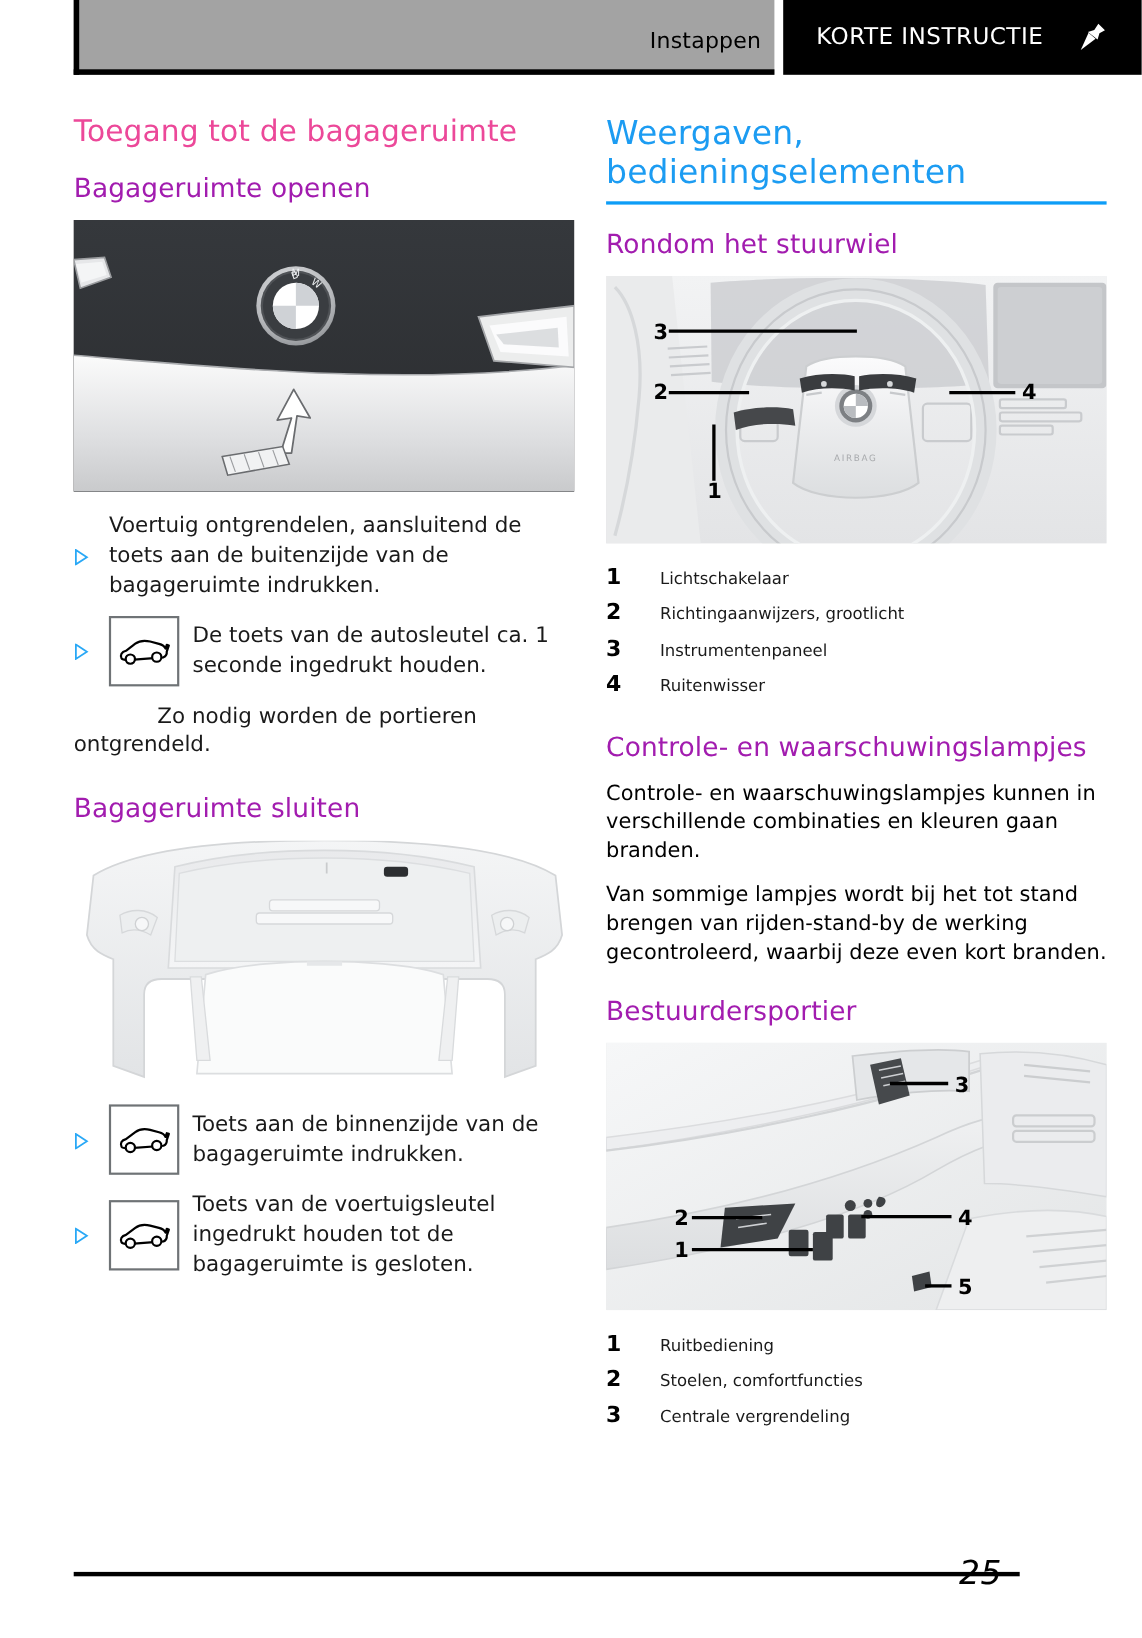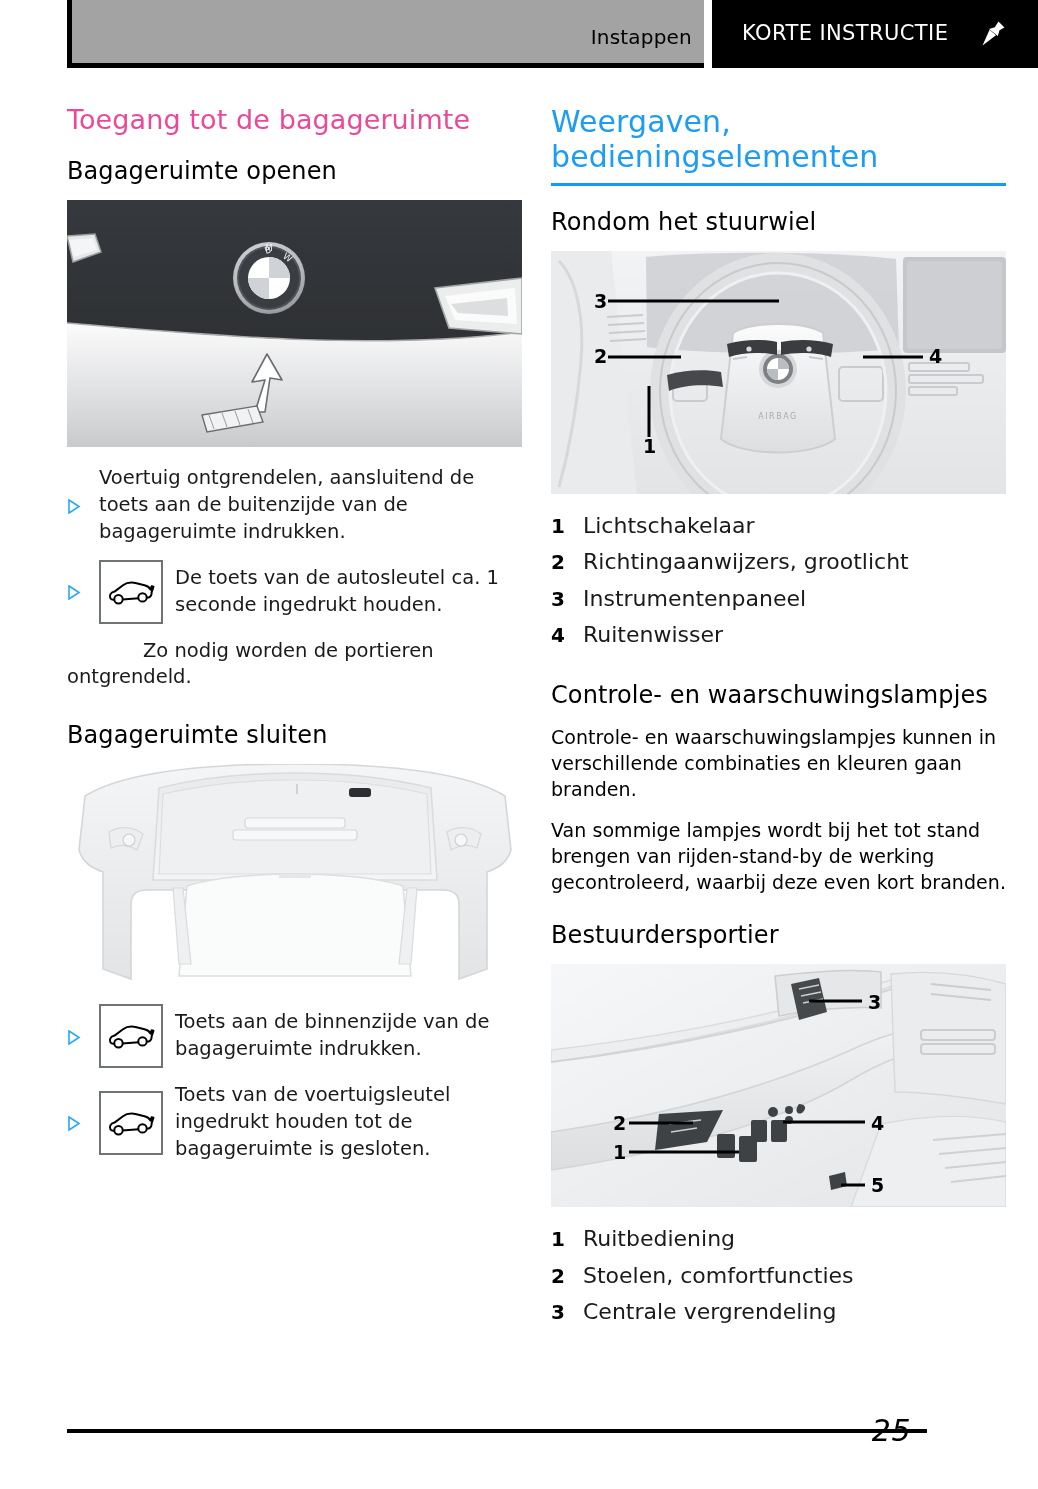--- a/index.html
+++ b/index.html
@@ -109,21 +109,21 @@
   .title-rule {
     margin: 8px 0 22px 0;
     height: 3px;
     background: #0d9df7;
     width: 100%;
   }
   h2.section-title {
     margin: 0 0 14px 0;
     font-size: 24px;
     font-weight: normal;
-    color: #000000;
+    color: #a21caf;
     line-height: 1.2;
     letter-spacing: 0.1px;
   }
   h2.section-title.tight {
     line-height: 1.25;
   }
 
   
   .figure {
     width: 455px;
@@ -197,23 +197,24 @@
     align-items: baseline;
     margin-bottom: 8px;
   }
   .legend .num {
     flex: 0 0 32px;
     font-size: 20px;
     font-weight: bold;
     color: #000;
   }
   .legend .lbl {
-    font-size: 22px;
+    font-size: 15px;
     color: #1a1a1a;
     line-height: 1.3;
+    margin-left: 17px;
   }
 
   
   .footer {
     position: absolute;
     left: 0;
     bottom: 28px;
     width: 944px;
     height: 48px;
     font-style: italic;

